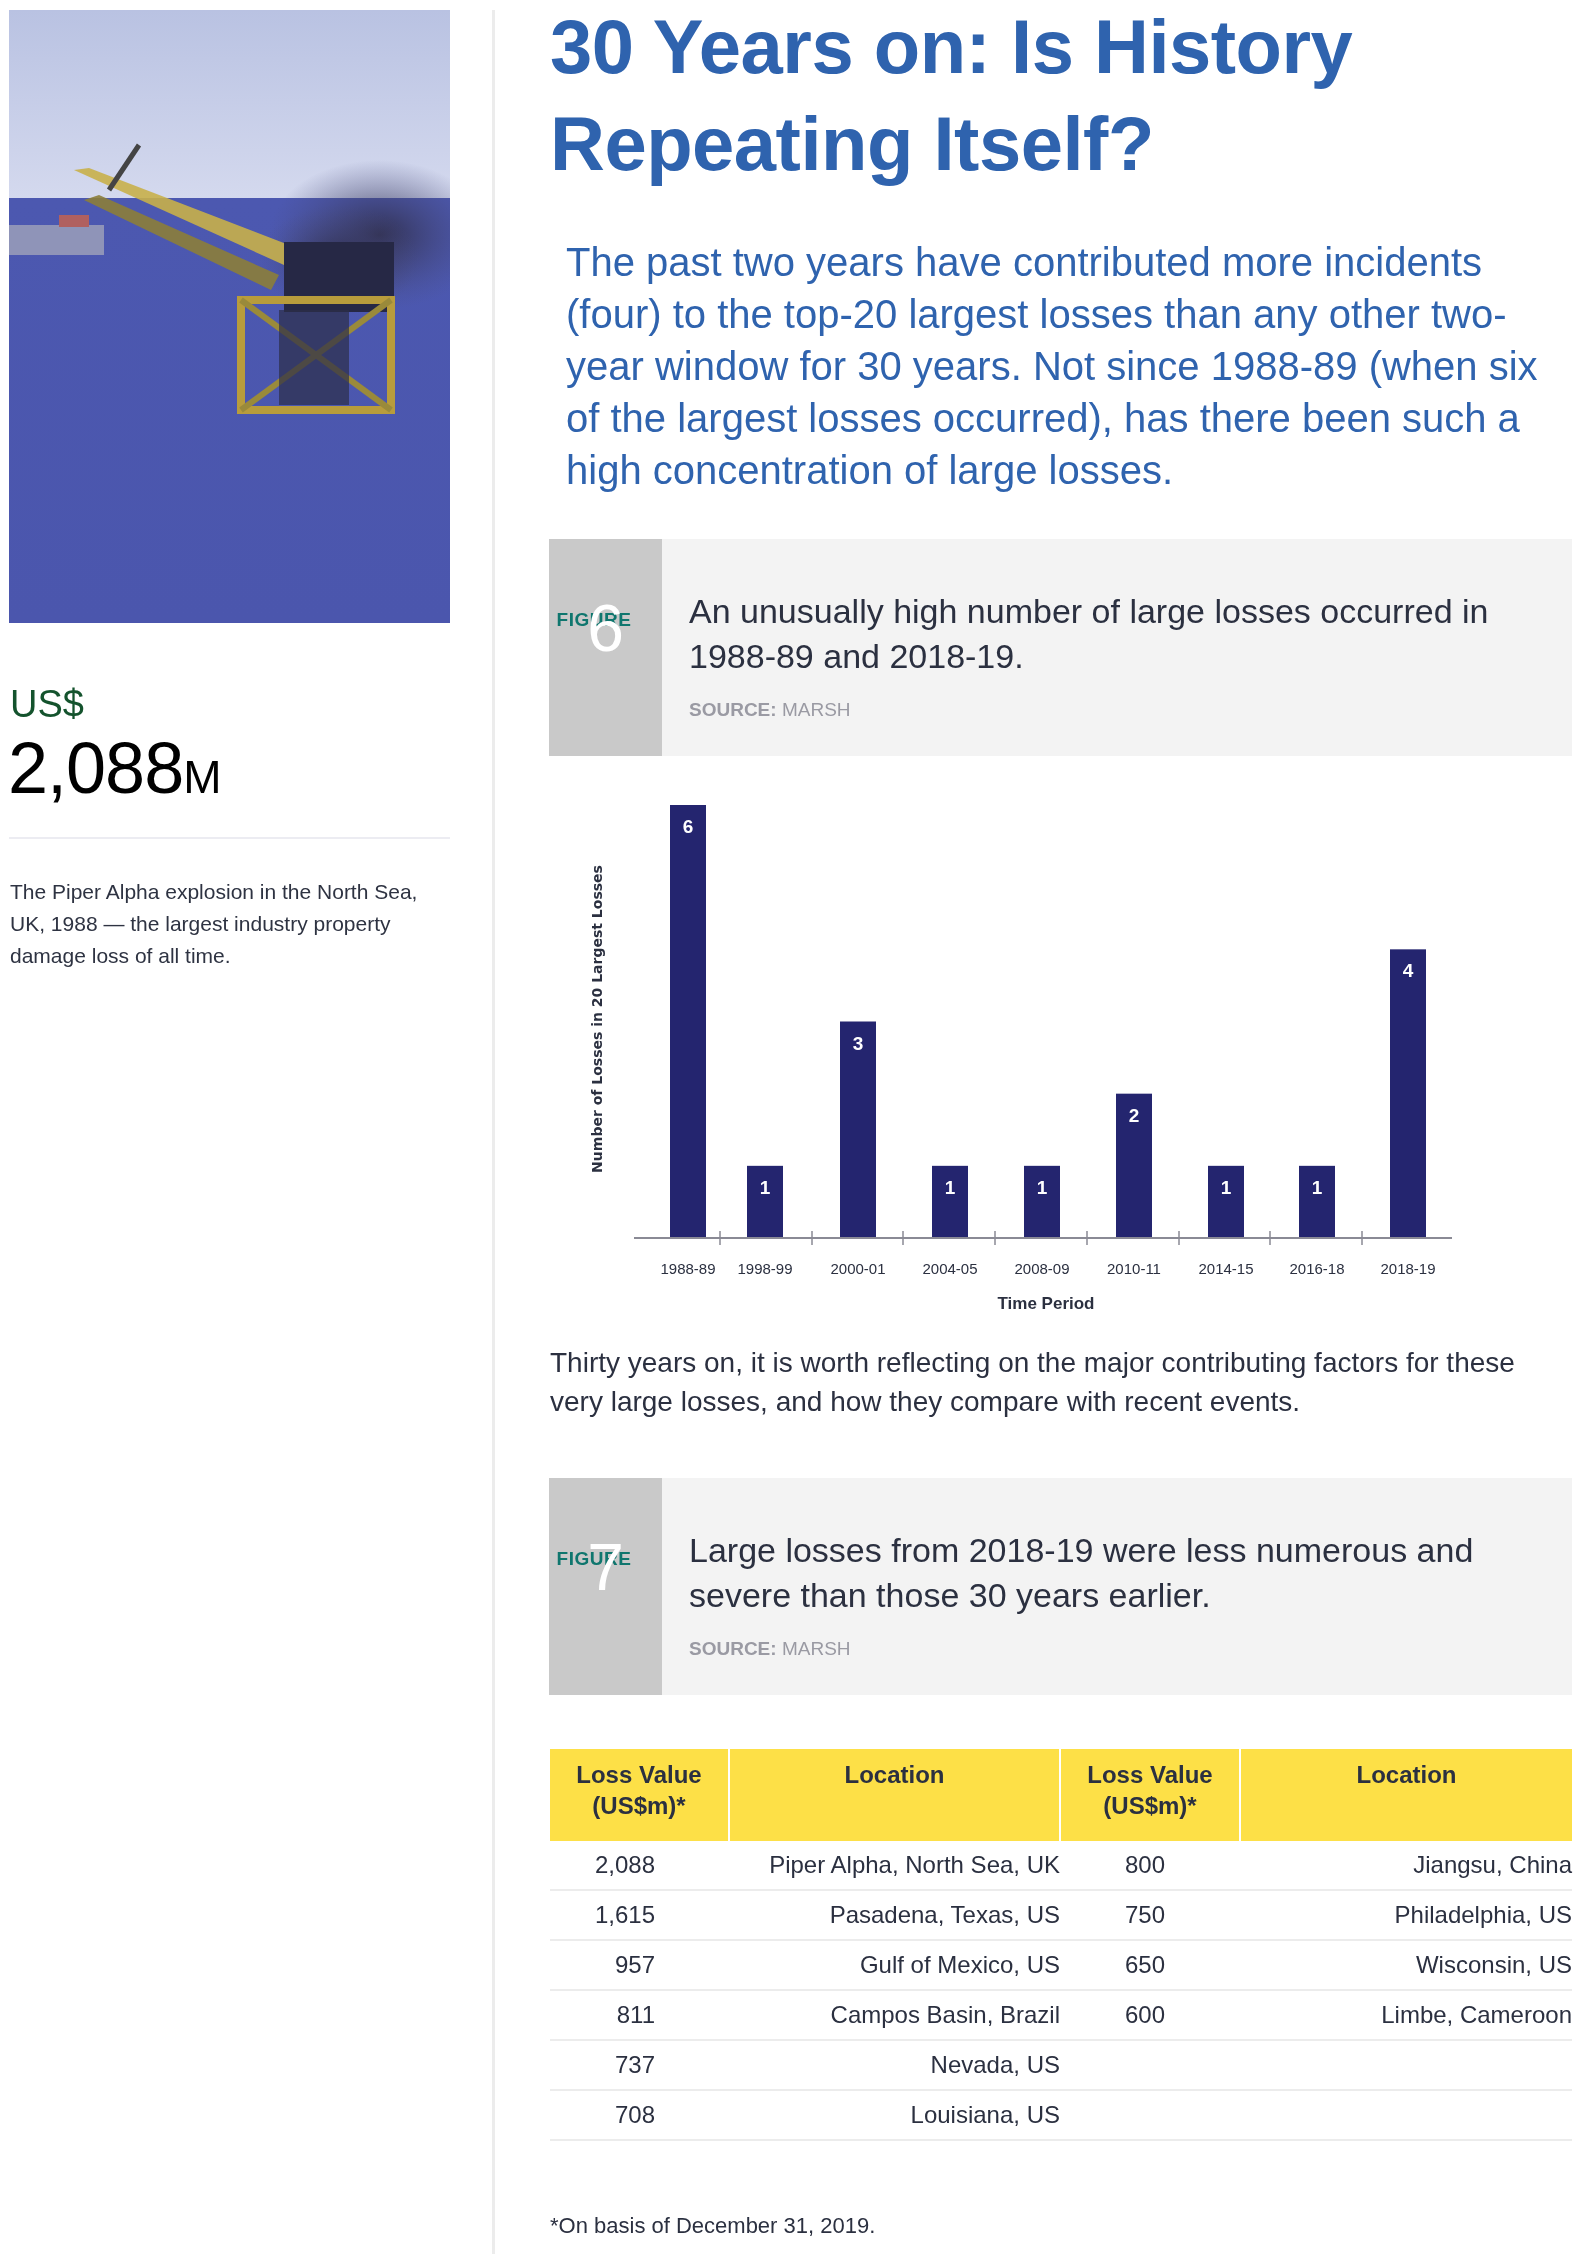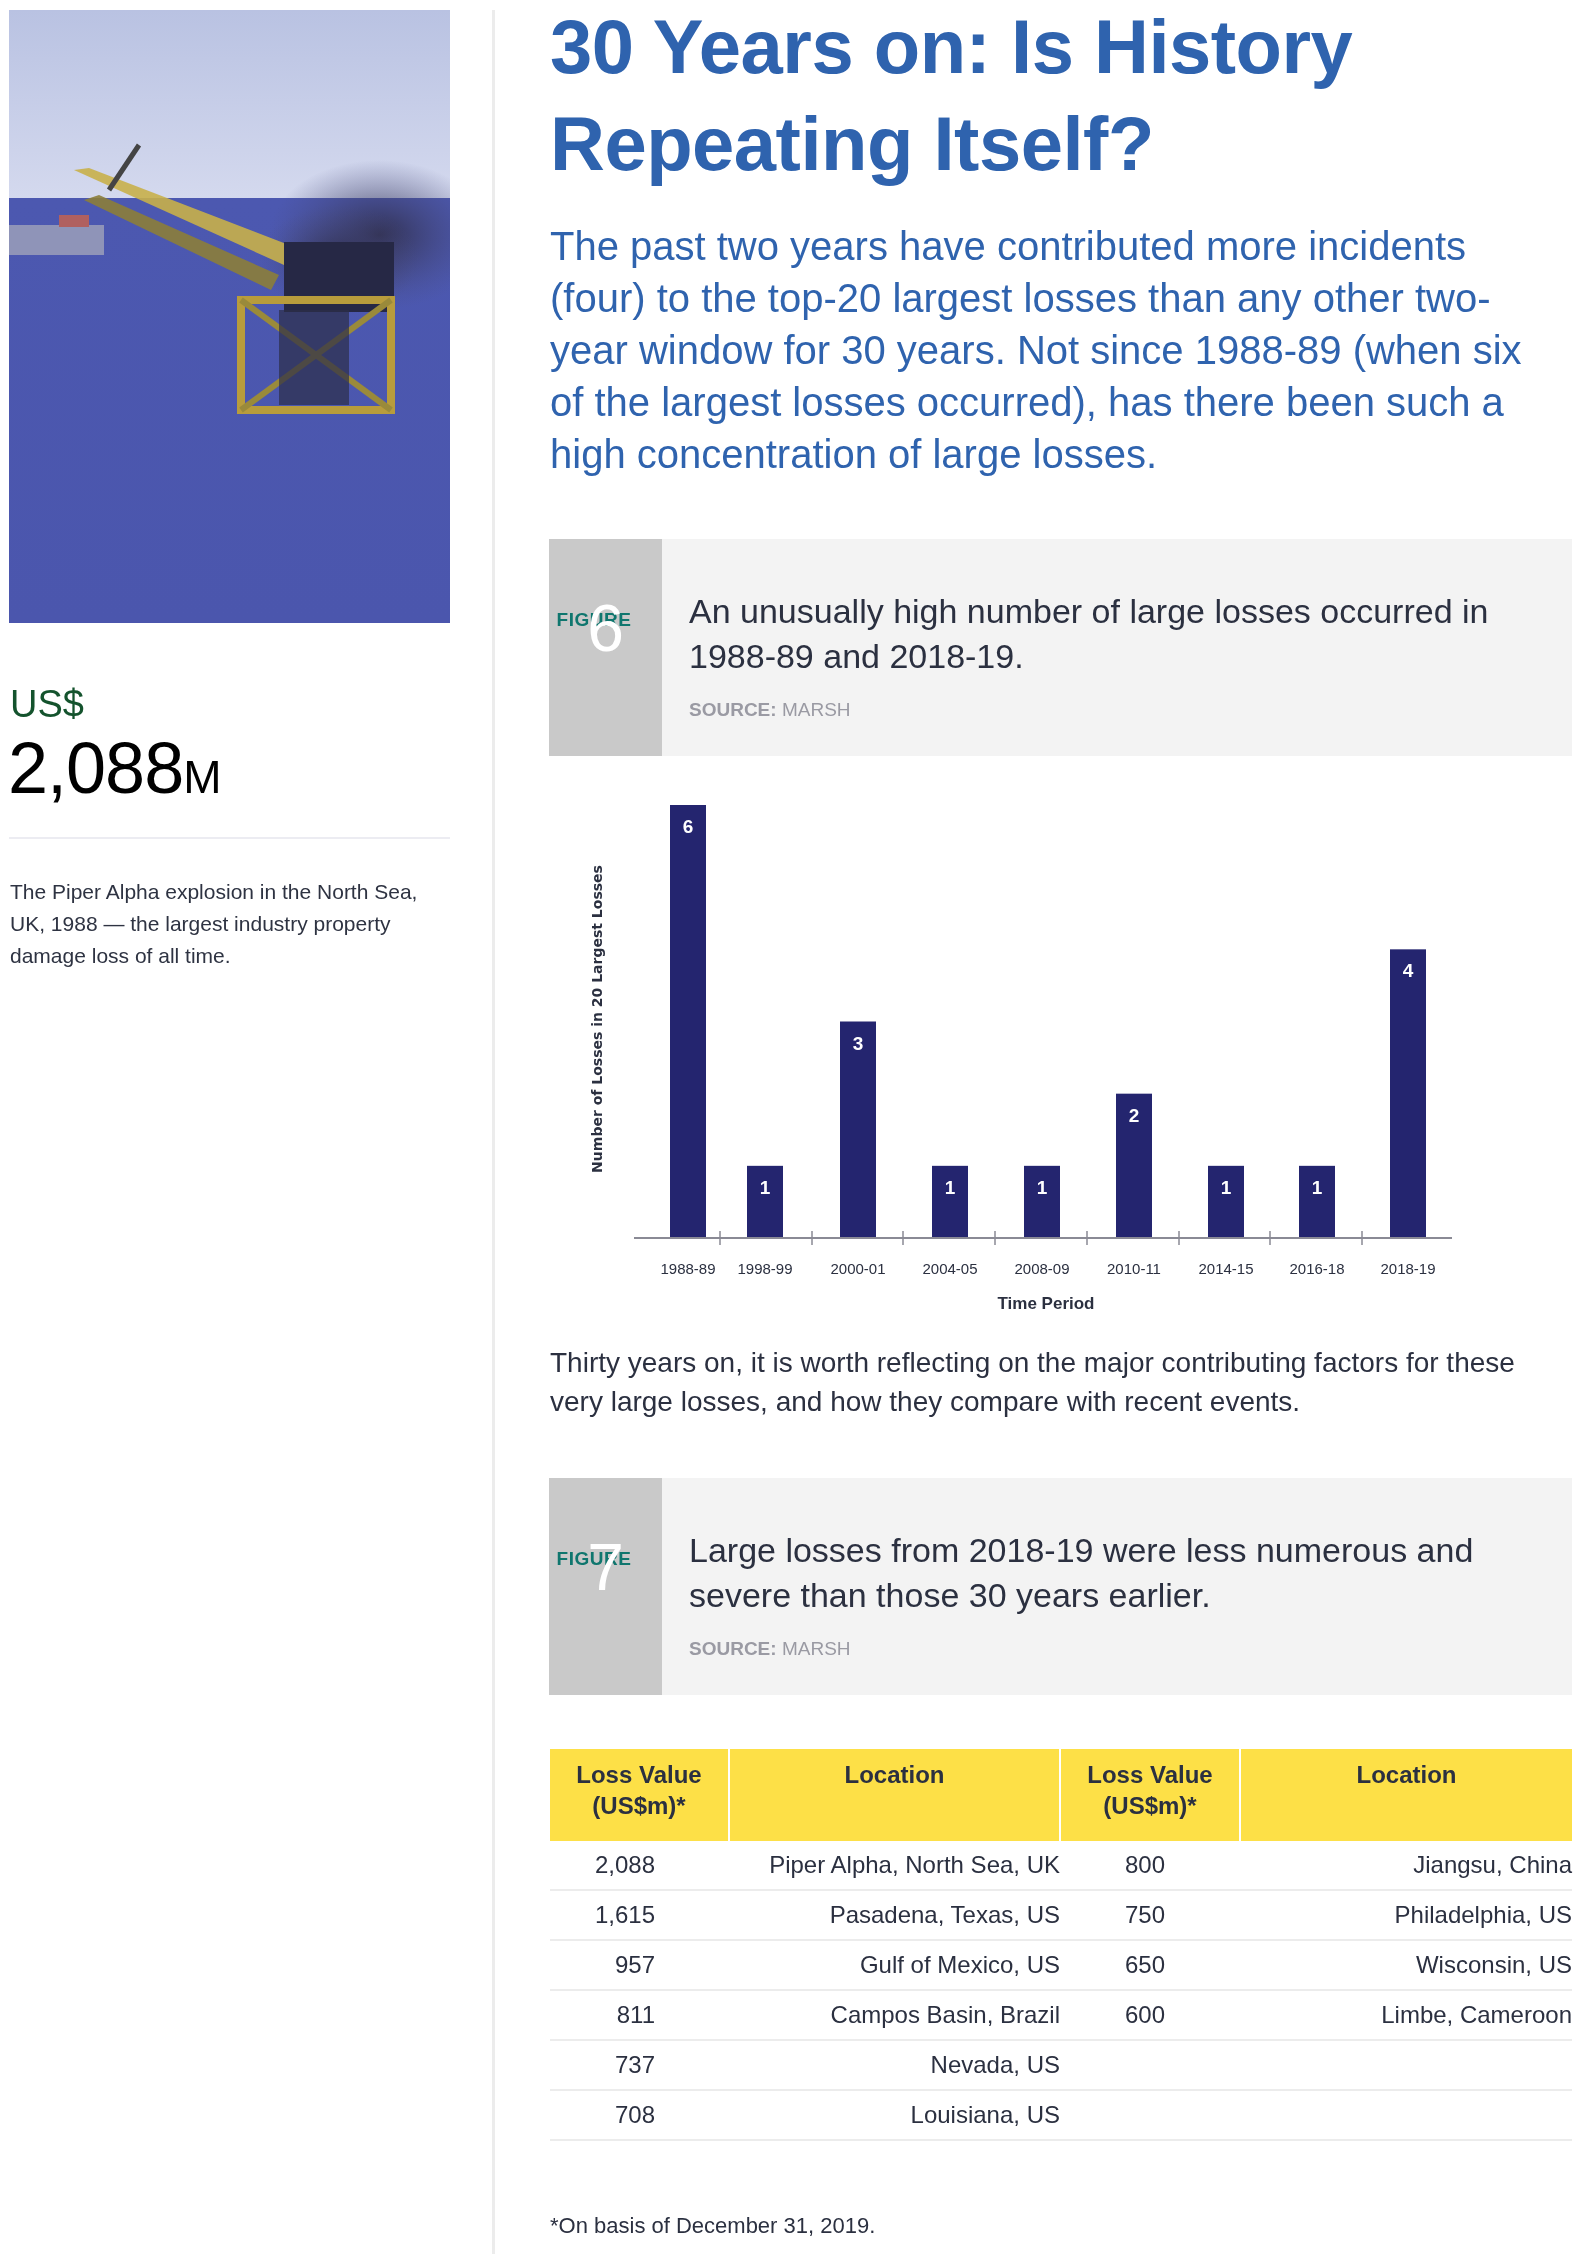--- a/index.html
+++ b/index.html
@@ -98,21 +98,21 @@
 </div>
 
 <div class="abs stat-currency">US$</div>
 <div class="abs stat-value"><span>2,088</span><span class="unit">M</span></div>
 <div class="abs left-rule"></div>
 <div class="abs caption">The Piper Alpha explosion in the North Sea, UK, 1988 — the largest industry property damage loss of all time.</div>
 
 <div class="abs col-divider"></div>
 
 <h1 class="abs title" style="margin:0">30 Years on: Is History Repeating Itself?</h1>
-<p class="abs intro" style="margin:0">The past two years have contributed more incidents (four) to the top-20 largest losses than any other two-year window for 30 years. Not since 1988-89 (when six of the largest losses occurred), has there been such a high concentration of large losses.</p>
+<p class="abs intro" style="margin:16px">The past two years have contributed more incidents (four) to the top-20 largest losses than any other two-year window for 30 years. Not since 1988-89 (when six of the largest losses occurred), has there been such a high concentration of large losses.</p>
 
 <div class="abs figure-box fig6">
   <div class="fig-tab"></div>
   <div class="fig-label">FIGURE</div>
   <div class="fig-num">6</div>
   <div class="fig-title">An unusually high number of large losses occurred in 1988-89 and 2018-19.</div>
   <div class="fig-source"><b>SOURCE:</b> <span>MARSH</span></div>
 </div>
 
 <div class="abs chart">

